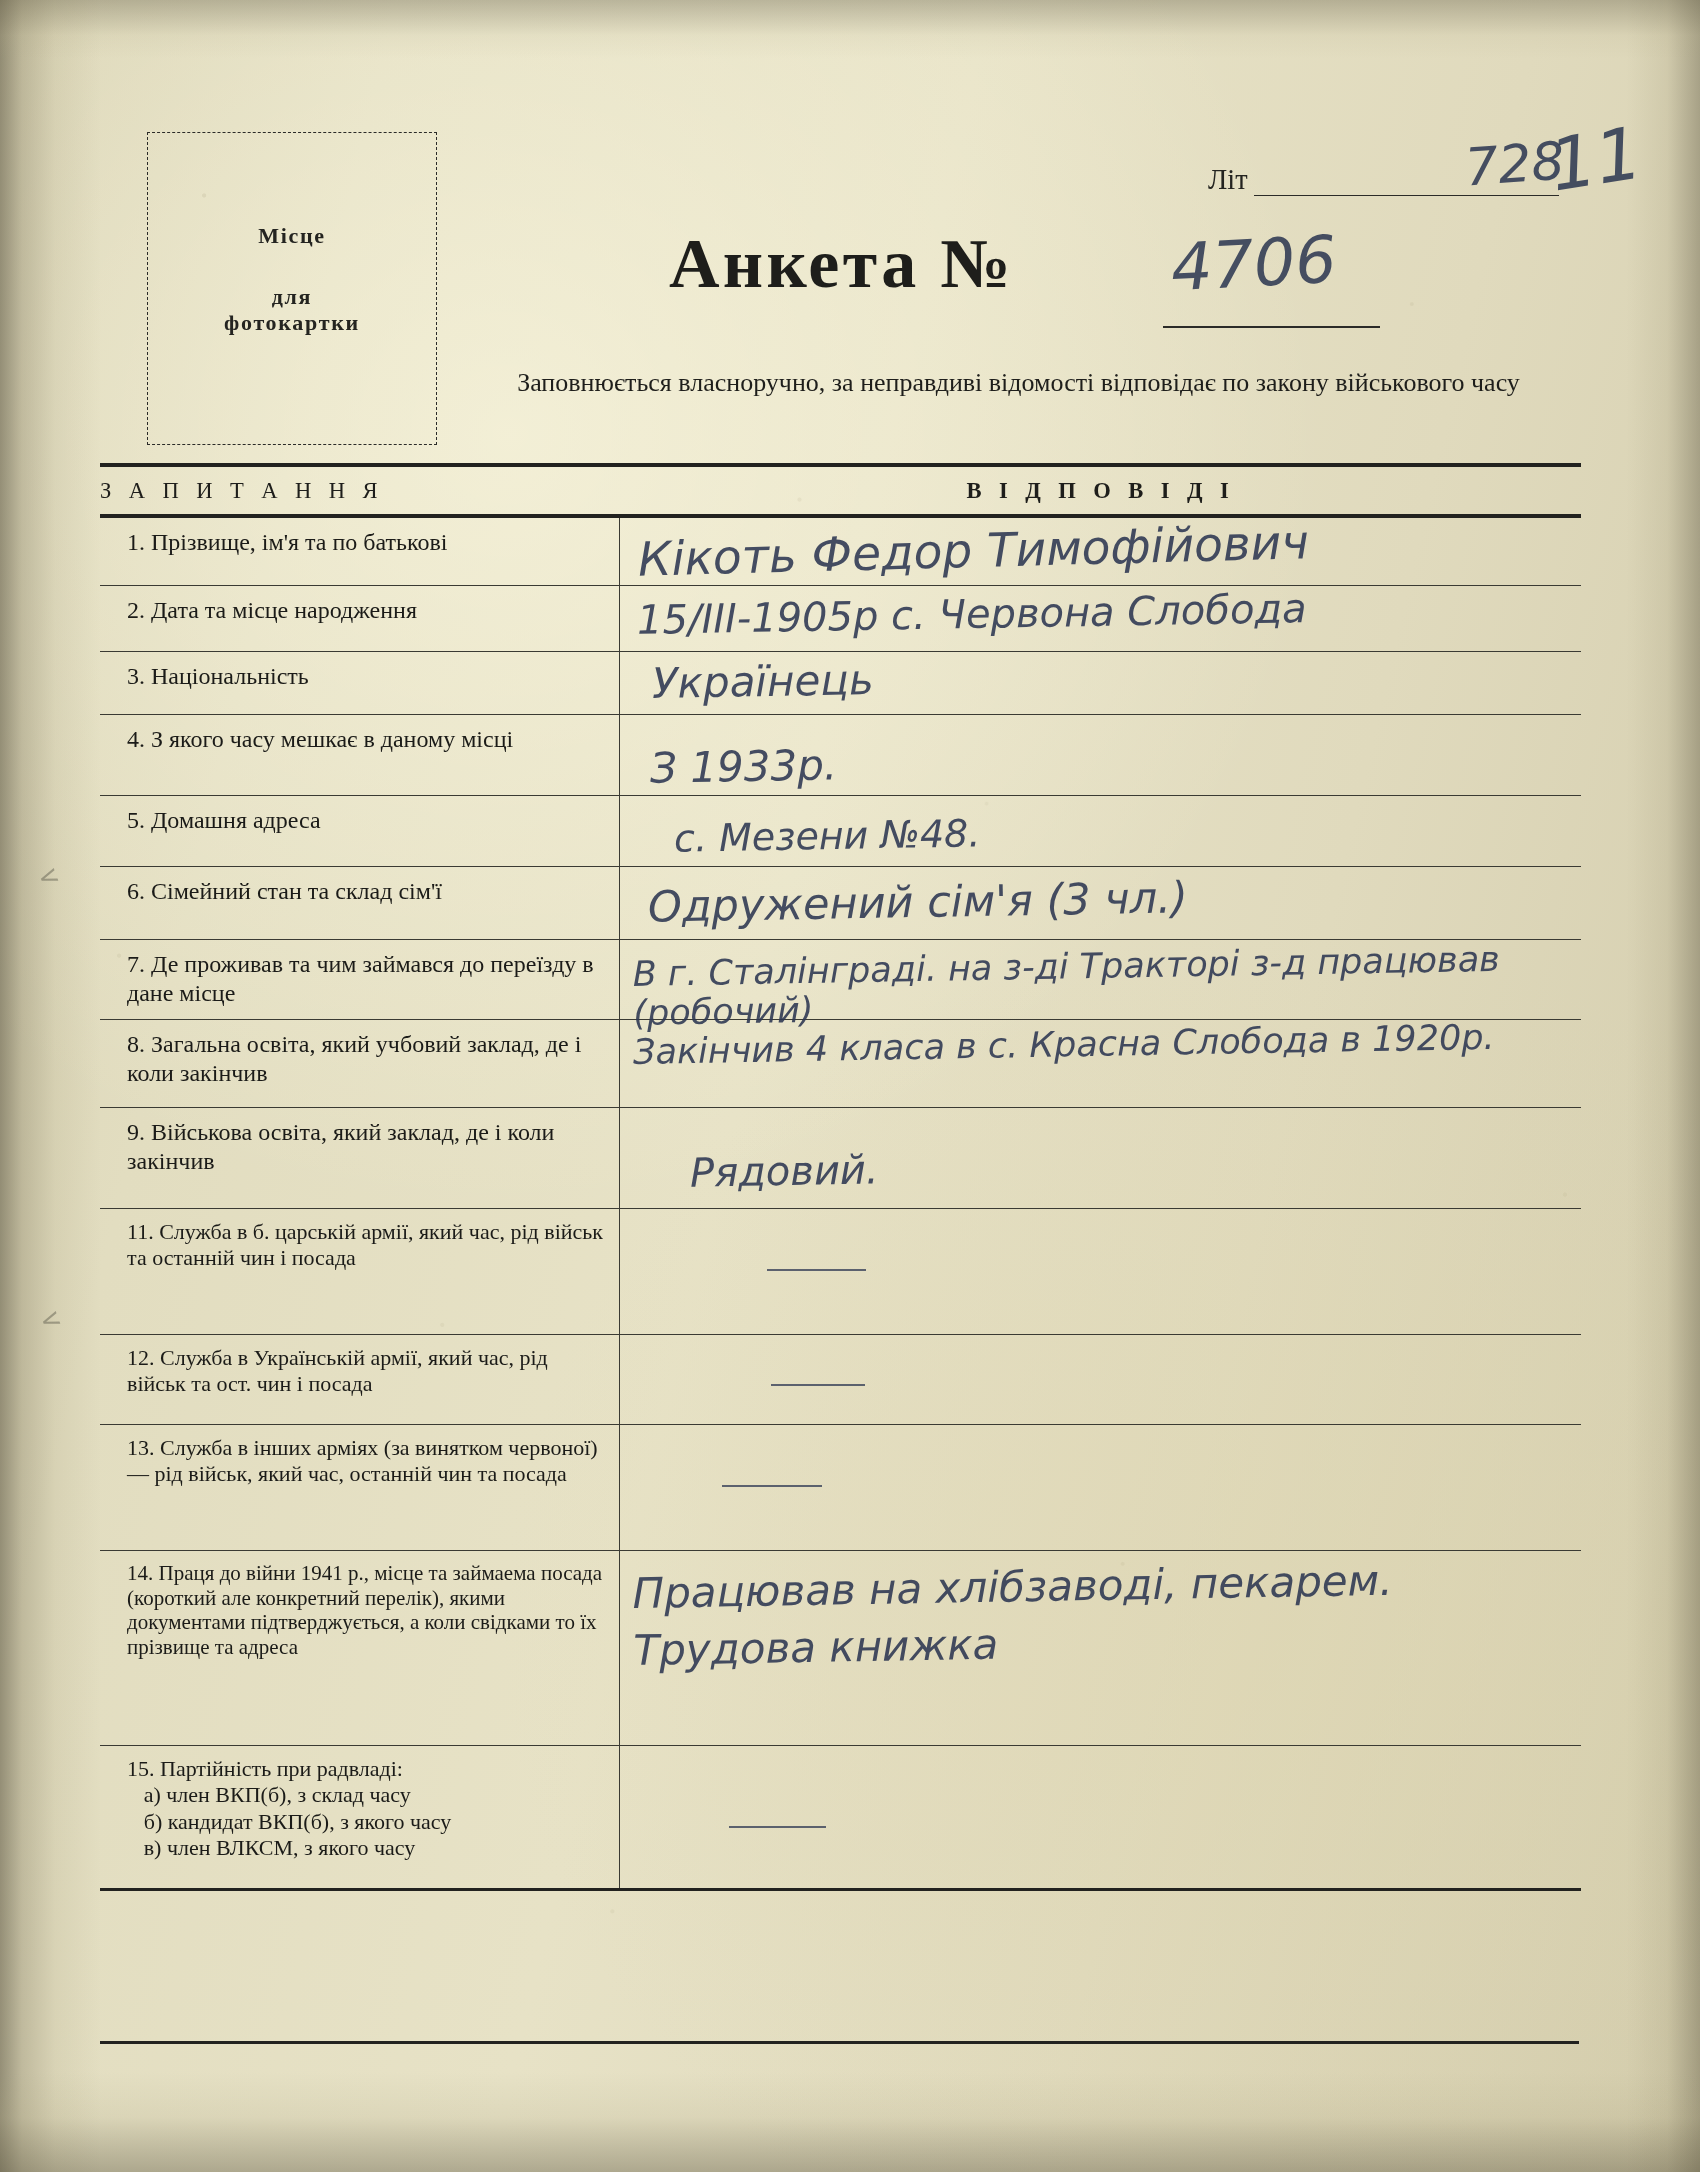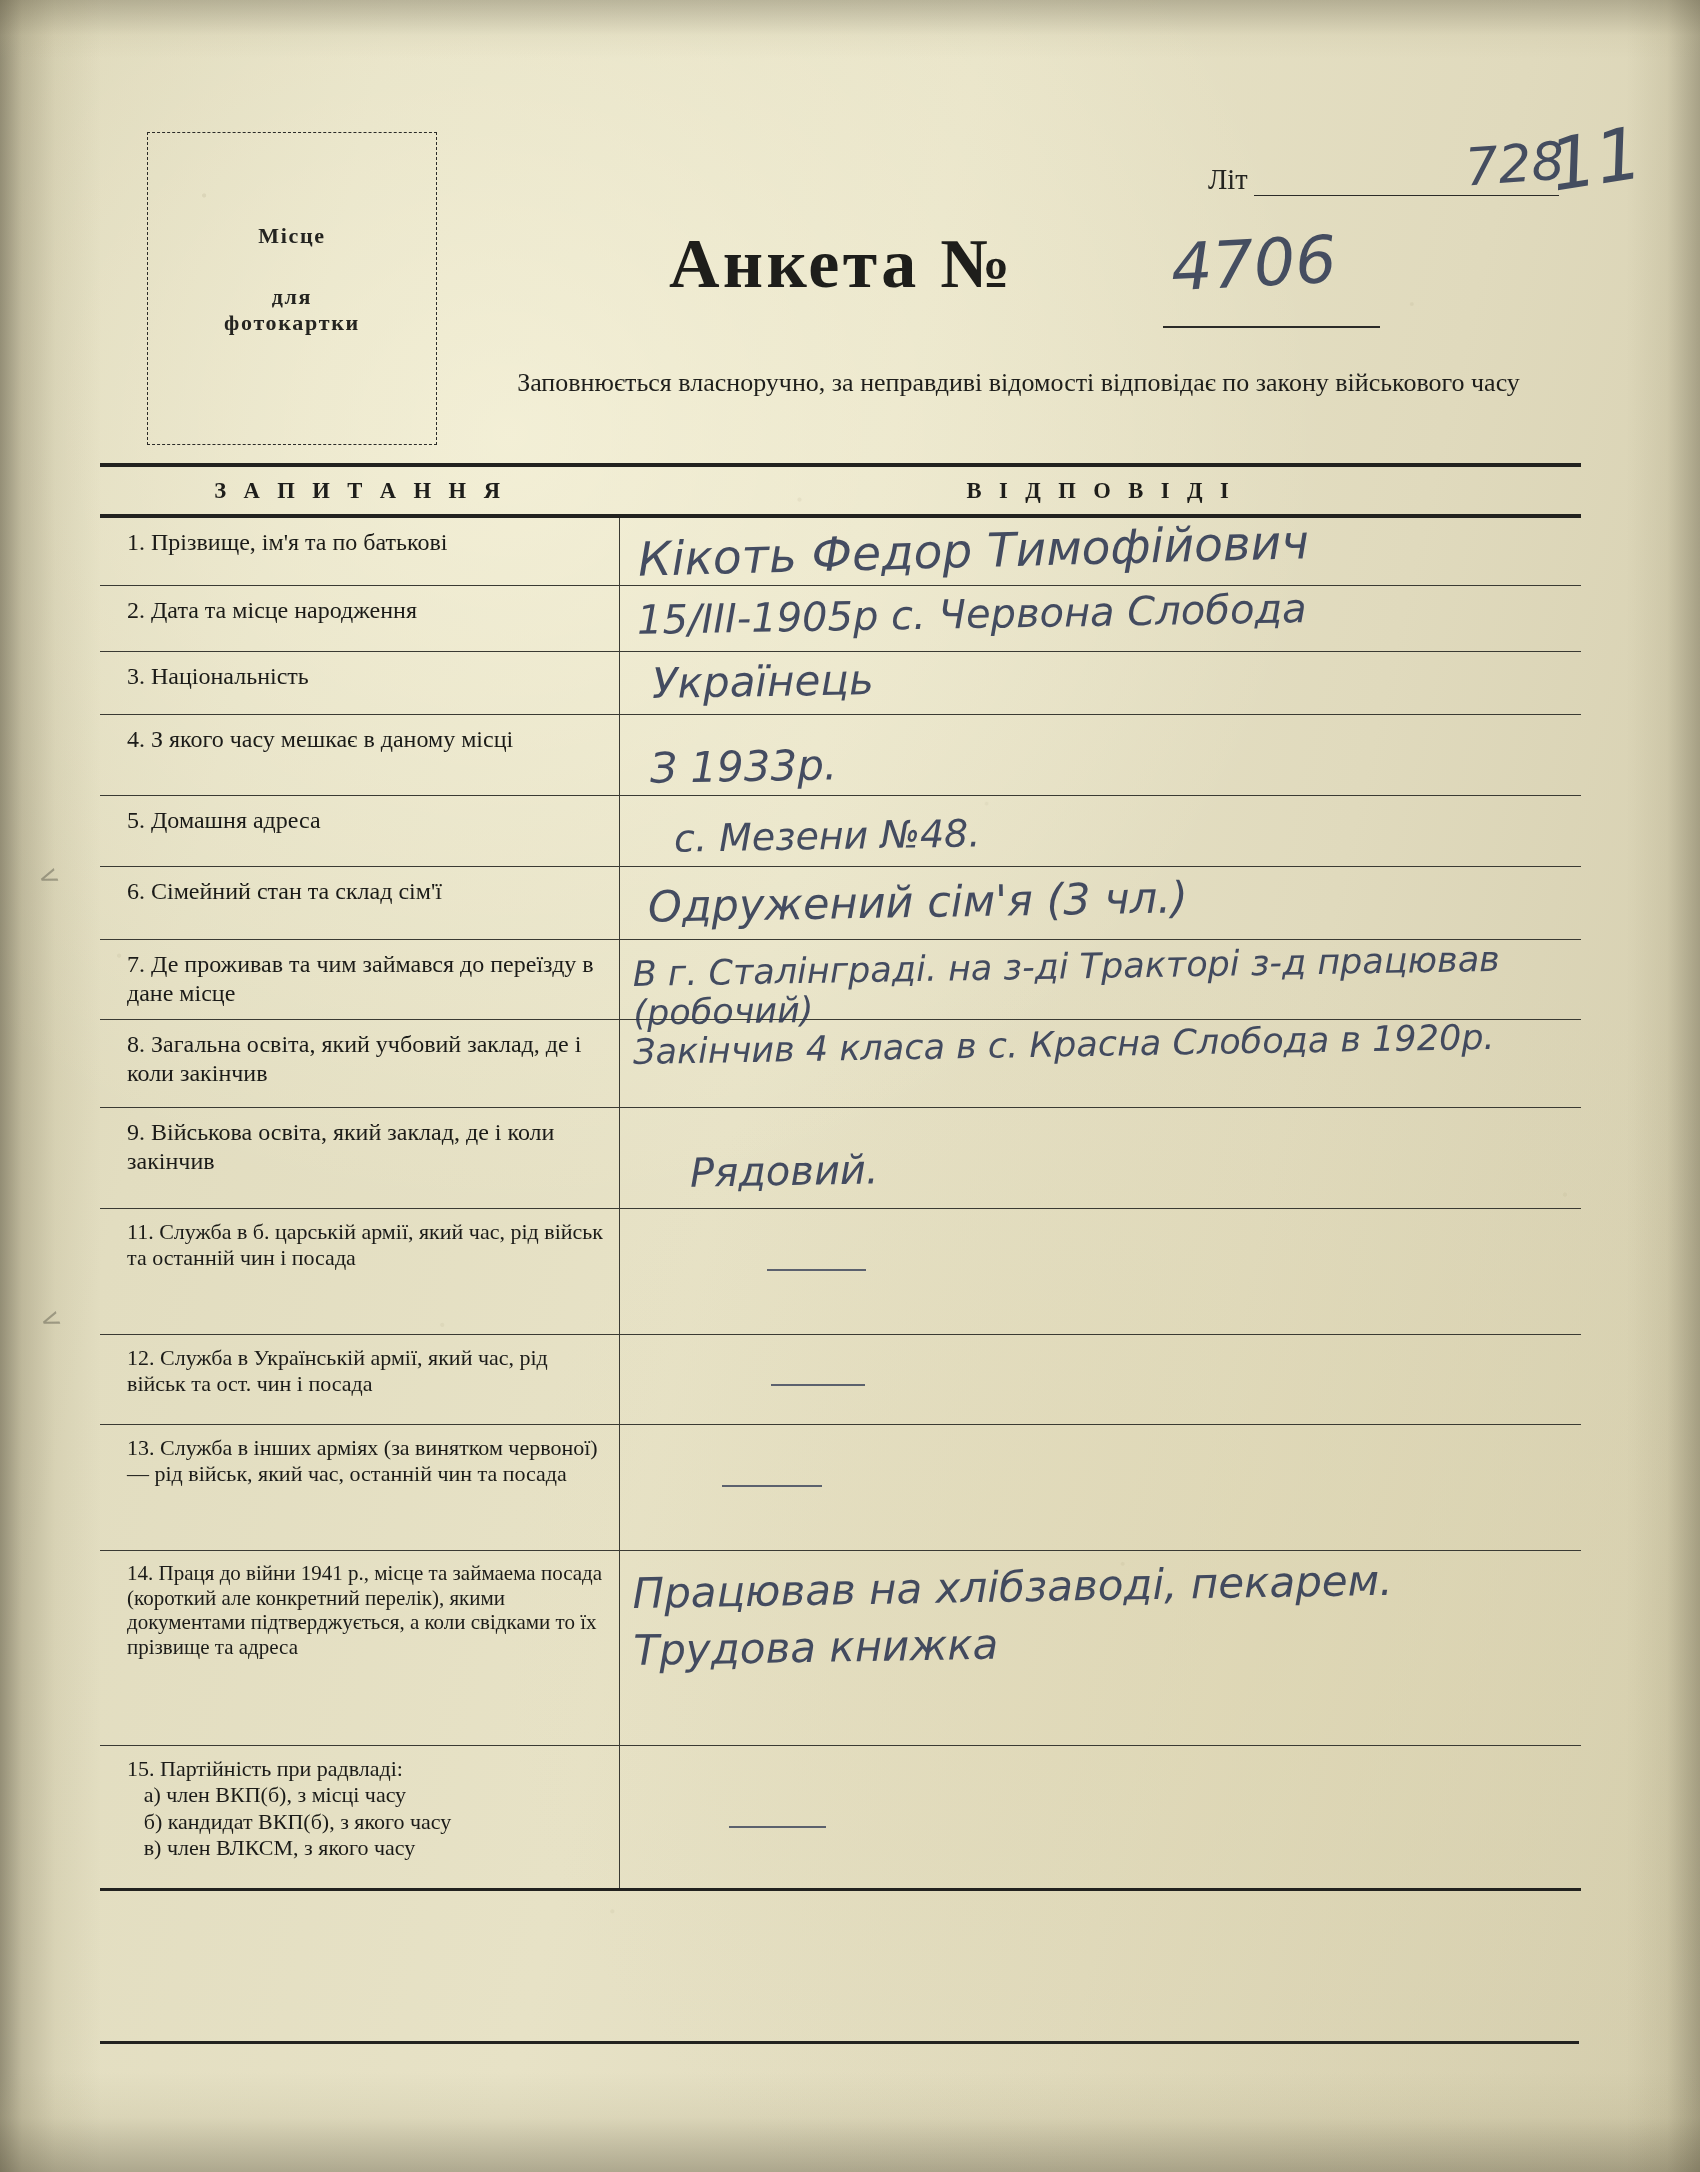--- a/index.html
+++ b/index.html
@@ -175,23 +175,23 @@
   }
   .rule-thick { border-bottom: 4.2px solid #22221f; }
 
   .head-row {
     display: flex;
     height: 47px;
     align-items: center;
   }
   .head-q {
     width: 520px;
-    text-align: center;
+    text-align: left;
     font-size: 22.6px;
-    font-weight: 700;
+    font-weight: 400;
     letter-spacing: 5.9px;
     color: #1e1e1b;
   }
   .head-a {
     flex: 1;
     text-align: center;
     font-size: 22.6px;
     font-weight: 700;
     letter-spacing: 5.9px;
     color: #1e1e1b;
@@ -418,21 +418,21 @@
           <span class="hw" style="left:13.4px; top:6.7px; font-size:42px; white-space:normal; width:920px; line-height:1.35; transform:rotate(-1deg)">Працював на хлібзаводі, пекарем. Трудова книжка</span>
         </div>
       </div>
 
       <div class="row last" style="min-height:142px">
         <div class="qcell small">
           <div>
             <span>15.</span>
             <span>Партійність при радвладі:</span>
           </div>
-          <div style="padding-left:16.7px">а) член ВКП(б), з місці часу</div>
+          <div style="padding-left:16.7px">а) член ВКП(б), з склад часу</div>
           <div style="padding-left:16.7px">б) кандидат ВКП(б), з якого часу</div>
           <div style="padding-left:16.7px">в) член ВЛКСМ, з якого часу</div>
         </div>
         <div class="acell">
           <span class="dash" style="left:109px; top:80px; width:97px"></span>
         </div>
       </div>
 
     </div>
 

